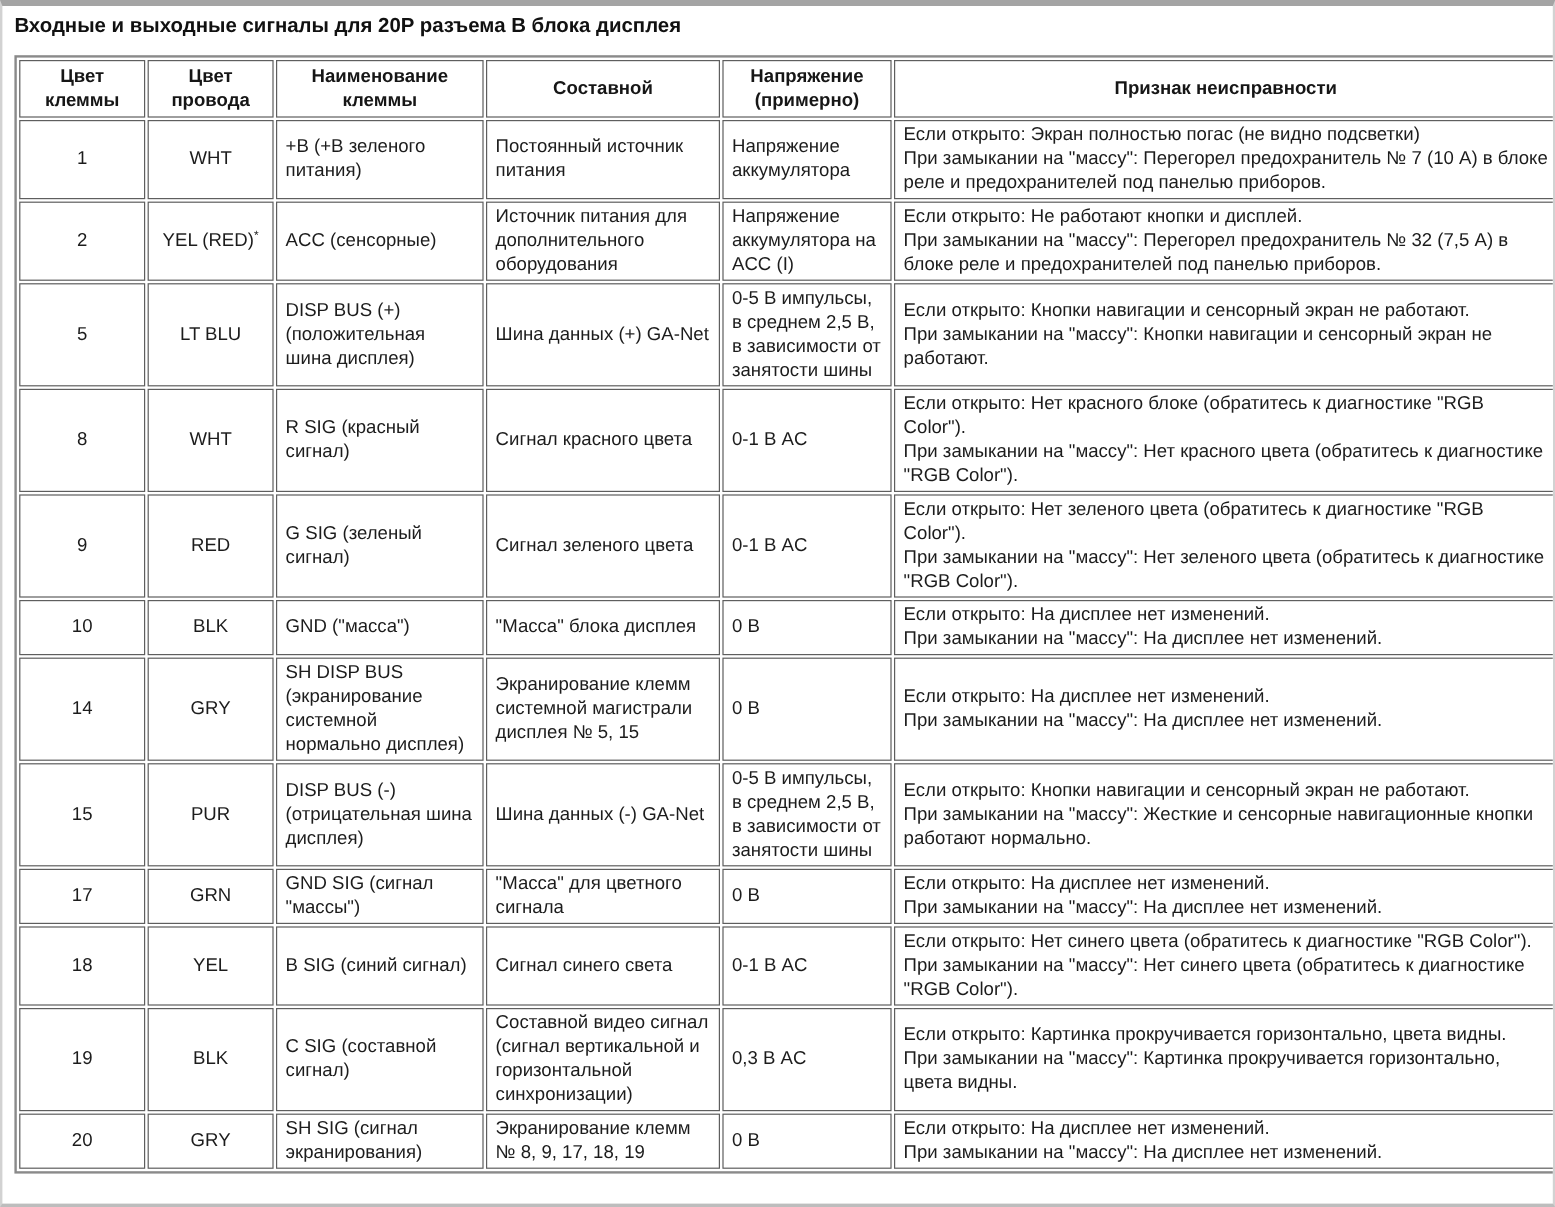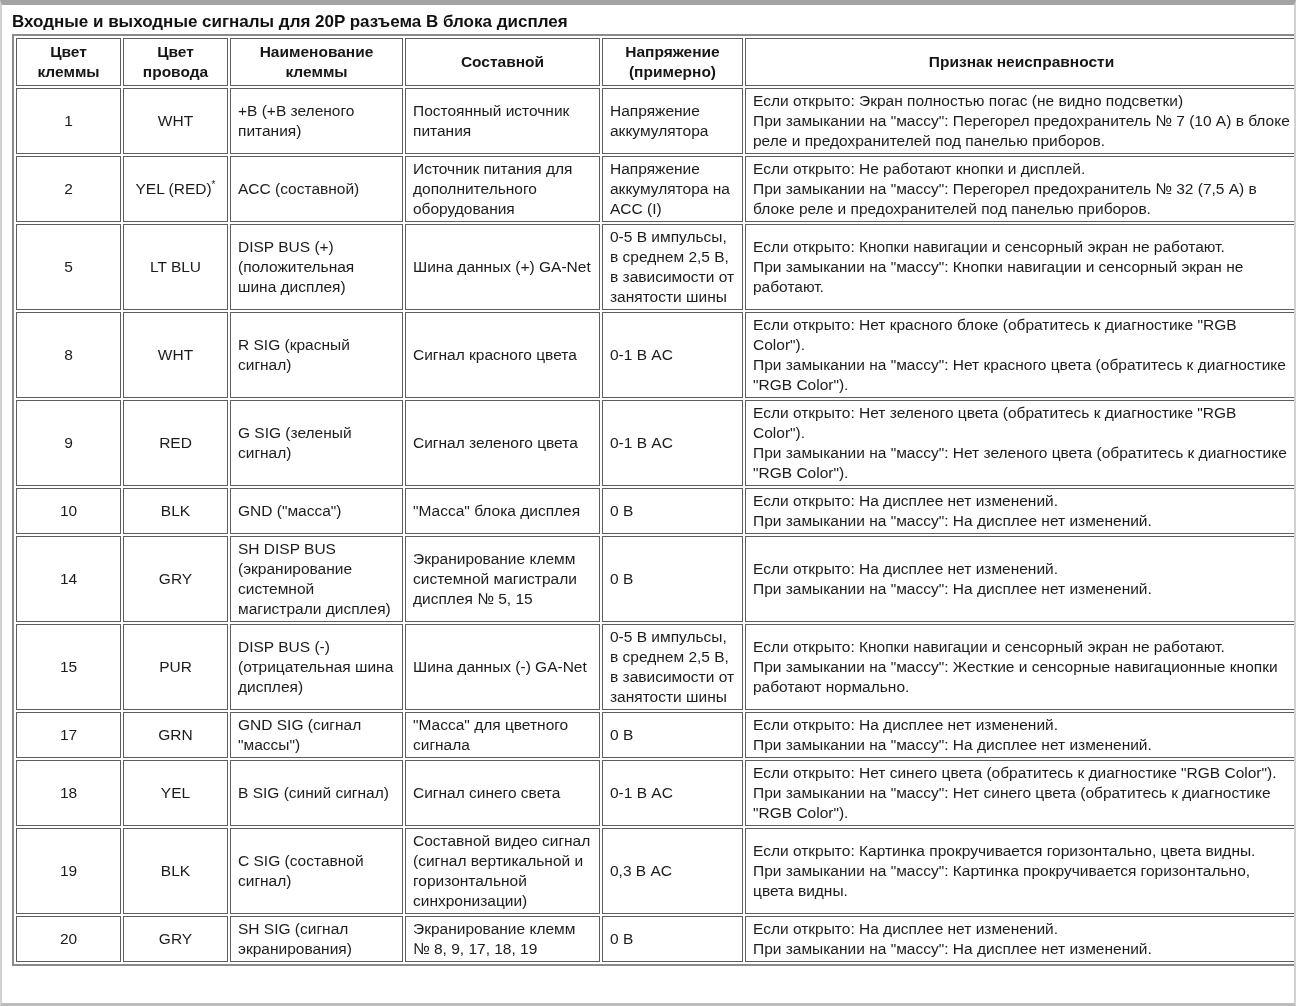--- a/index.html
+++ b/index.html
@@ -12,21 +12,21 @@
     border-top: 5px solid #a4a4a4;
     border-left: 2px solid #d2d2d2;
     border-right: 2px solid #d2d2d2;
     border-bottom: 3px solid #bdbdbd;
     padding: 5px 8px 4px 10px;
   }
   .doc-title {
     font-size: 17px;
     font-weight: bold;
     color: #111;
-    margin: 2px 0 2px 0;
+    margin: 2px 0 14px 0;
   }
   table.signal-table {
     border-collapse: separate;
     border-spacing: 2px;
     border: 2px solid #8a8a8a;
     background: #ffffff;
     table-layout: fixed;
     width: 1272px;
   }
   table.signal-table th, table.signal-table td {
@@ -91,21 +91,21 @@
       <span class="fault-line">Если открыто: Экран полностью погас (не видно подсветки)</span>
       <span class="fault-line">При замыкании на "массу": Перегорел предохранитель № 7 (10 А) в блоке реле и предохранителей под панелью приборов.</span>
     </td>
   </tr>
 
   <tr>
     <td class="c-num">2</td>
     <td class="c-color">
       <span>YEL (RED)</span><sup class="footnote">*</sup>
     </td>
-    <td class="c-name">ACC (составной)</td>
+    <td class="c-name">ACC (сенсорные)</td>
     <td class="c-desc">Источник питания для дополнительного оборудования</td>
     <td class="c-volt">Напряжение аккумулятора на ACC (I)</td>
     <td class="c-fault">
       <span class="fault-line">Если открыто: Не работают кнопки и дисплей.</span>
       <span class="fault-line">При замыкании на "массу": Перегорел предохранитель № 32 (7,5 А) в блоке реле и предохранителей под панелью приборов.</span>
     </td>
   </tr>
 
   <tr>
     <td class="c-num">5</td>
@@ -161,21 +161,21 @@
       <span class="fault-line">Если открыто: На дисплее нет изменений.</span>
       <span class="fault-line">При замыкании на "массу": На дисплее нет изменений.</span>
     </td>
   </tr>
 
   <tr>
     <td class="c-num">14</td>
     <td class="c-color">
       <span>GRY</span>
     </td>
-    <td class="c-name">SH DISP BUS (экранирование системной магистрали дисплея)</td>
+    <td class="c-name">SH DISP BUS (экранирование системной нормально дисплея)</td>
     <td class="c-desc">Экранирование клемм системной магистрали дисплея № 5, 15</td>
     <td class="c-volt">0 В</td>
     <td class="c-fault">
       <span class="fault-line">Если открыто: На дисплее нет изменений.</span>
       <span class="fault-line">При замыкании на "массу": На дисплее нет изменений.</span>
     </td>
   </tr>
 
   <tr>
     <td class="c-num">15</td>

